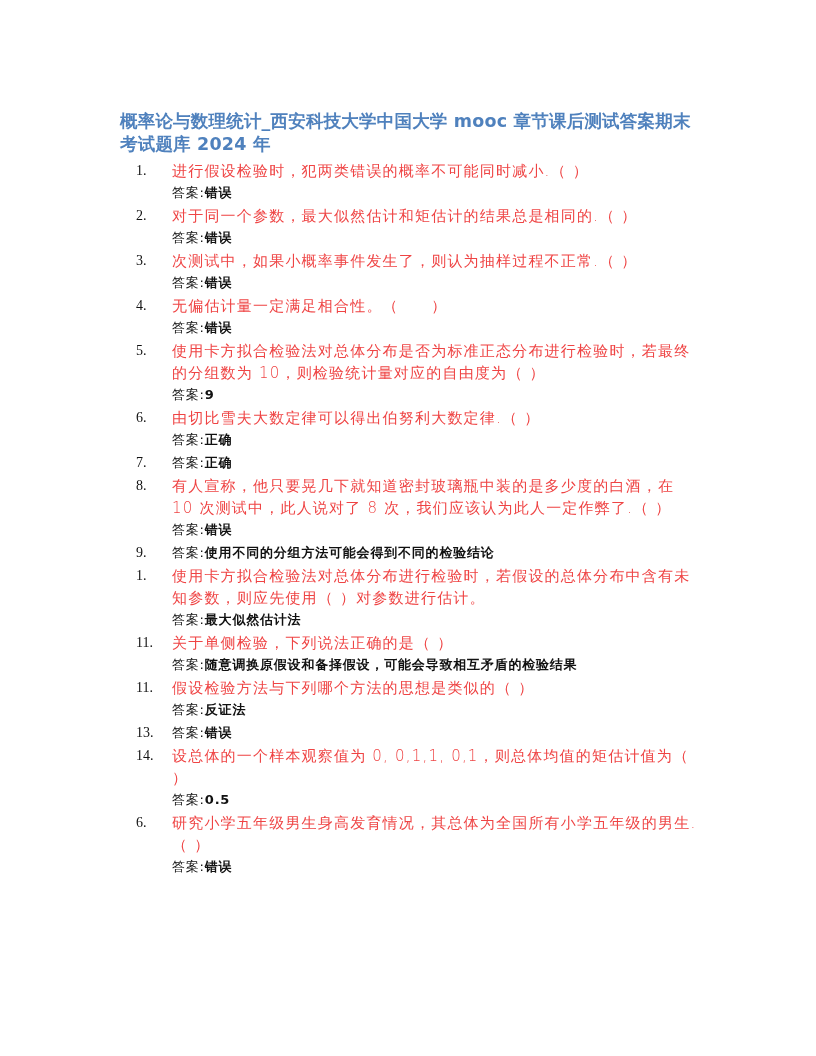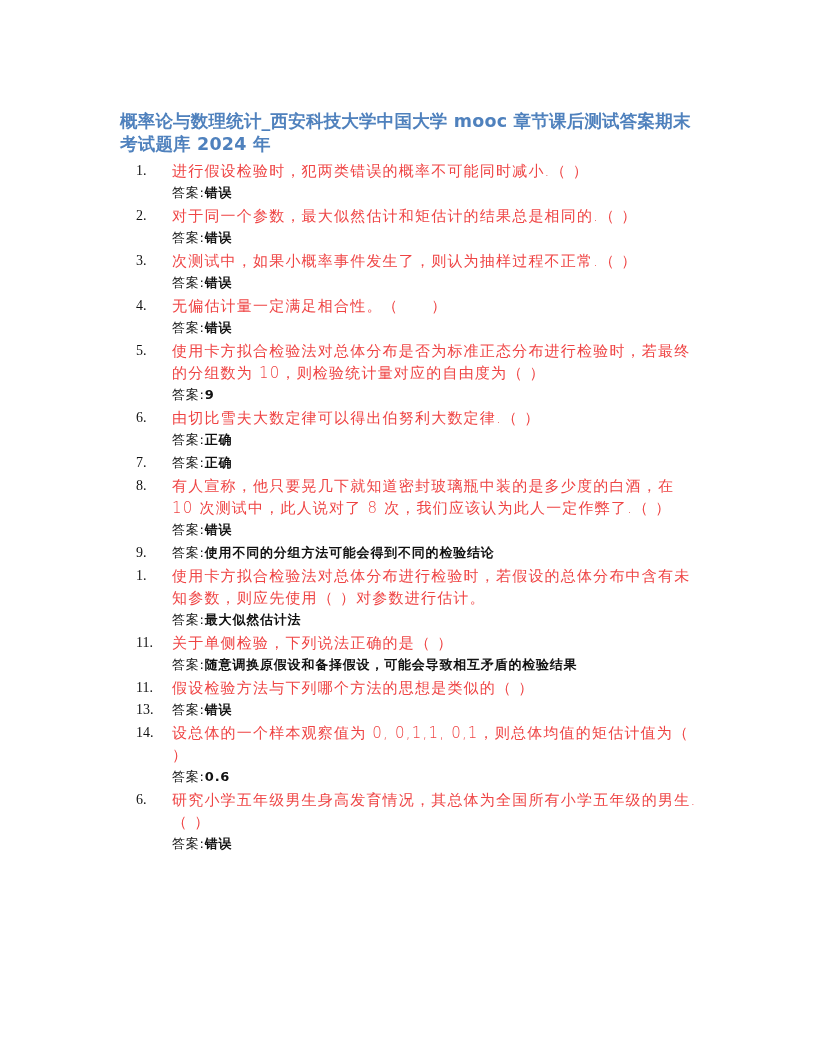--- a/index.html
+++ b/index.html
@@ -133,29 +133,30 @@
       <div class="ans"><span class="ans-label">答案:</span><span class="ans-value">最大似然估计法</span></div>
     </li>
     <li class="qitem">
       <span class="qnum">11.</span>
       <div class="qtext">关于单侧检验，下列说法正确的是（ ）</div>
       <div class="ans"><span class="ans-label">答案:</span><span class="ans-value">随意调换原假设和备择假设，可能会导致相互矛盾的检验结果</span></div>
     </li>
     <li class="qitem">
       <span class="qnum">11.</span>
       <div class="qtext">假设检验方法与下列哪个方法的思想是类似的（ ）</div>
+      <div class="ans"><span class="ans-label">答案:</span><span class="ans-value">反证法</span></div>
     </li>
     <li class="qitem">
       <span class="qnum">13.</span>
       <div class="ans"><span class="ans-label">答案:</span><span class="ans-value">错误</span></div>
     </li>
     <li class="qitem">
       <span class="qnum">14.</span>
       <div class="qtext">设总体的一个样本观察值为 0, 0,1,1, 0,1，则总体均值的矩估计值为（ ）</div>
-      <div class="ans"><span class="ans-label">答案:</span><span class="ans-value">0.6</span></div>
+      <div class="ans"><span class="ans-label">答案:</span><span class="ans-value">0.5</span></div>
     </li>
     <li class="qitem">
       <span class="qnum">6.</span>
       <div class="qtext">研究小学五年级男生身高发育情况，其总体为全国所有小学五年级的男生.（ ）</div>
       <div class="ans"><span class="ans-label">答案:</span><span class="ans-value">错误</span></div>
     </li>
   </ol>
 </div>
 
 </body></html>

